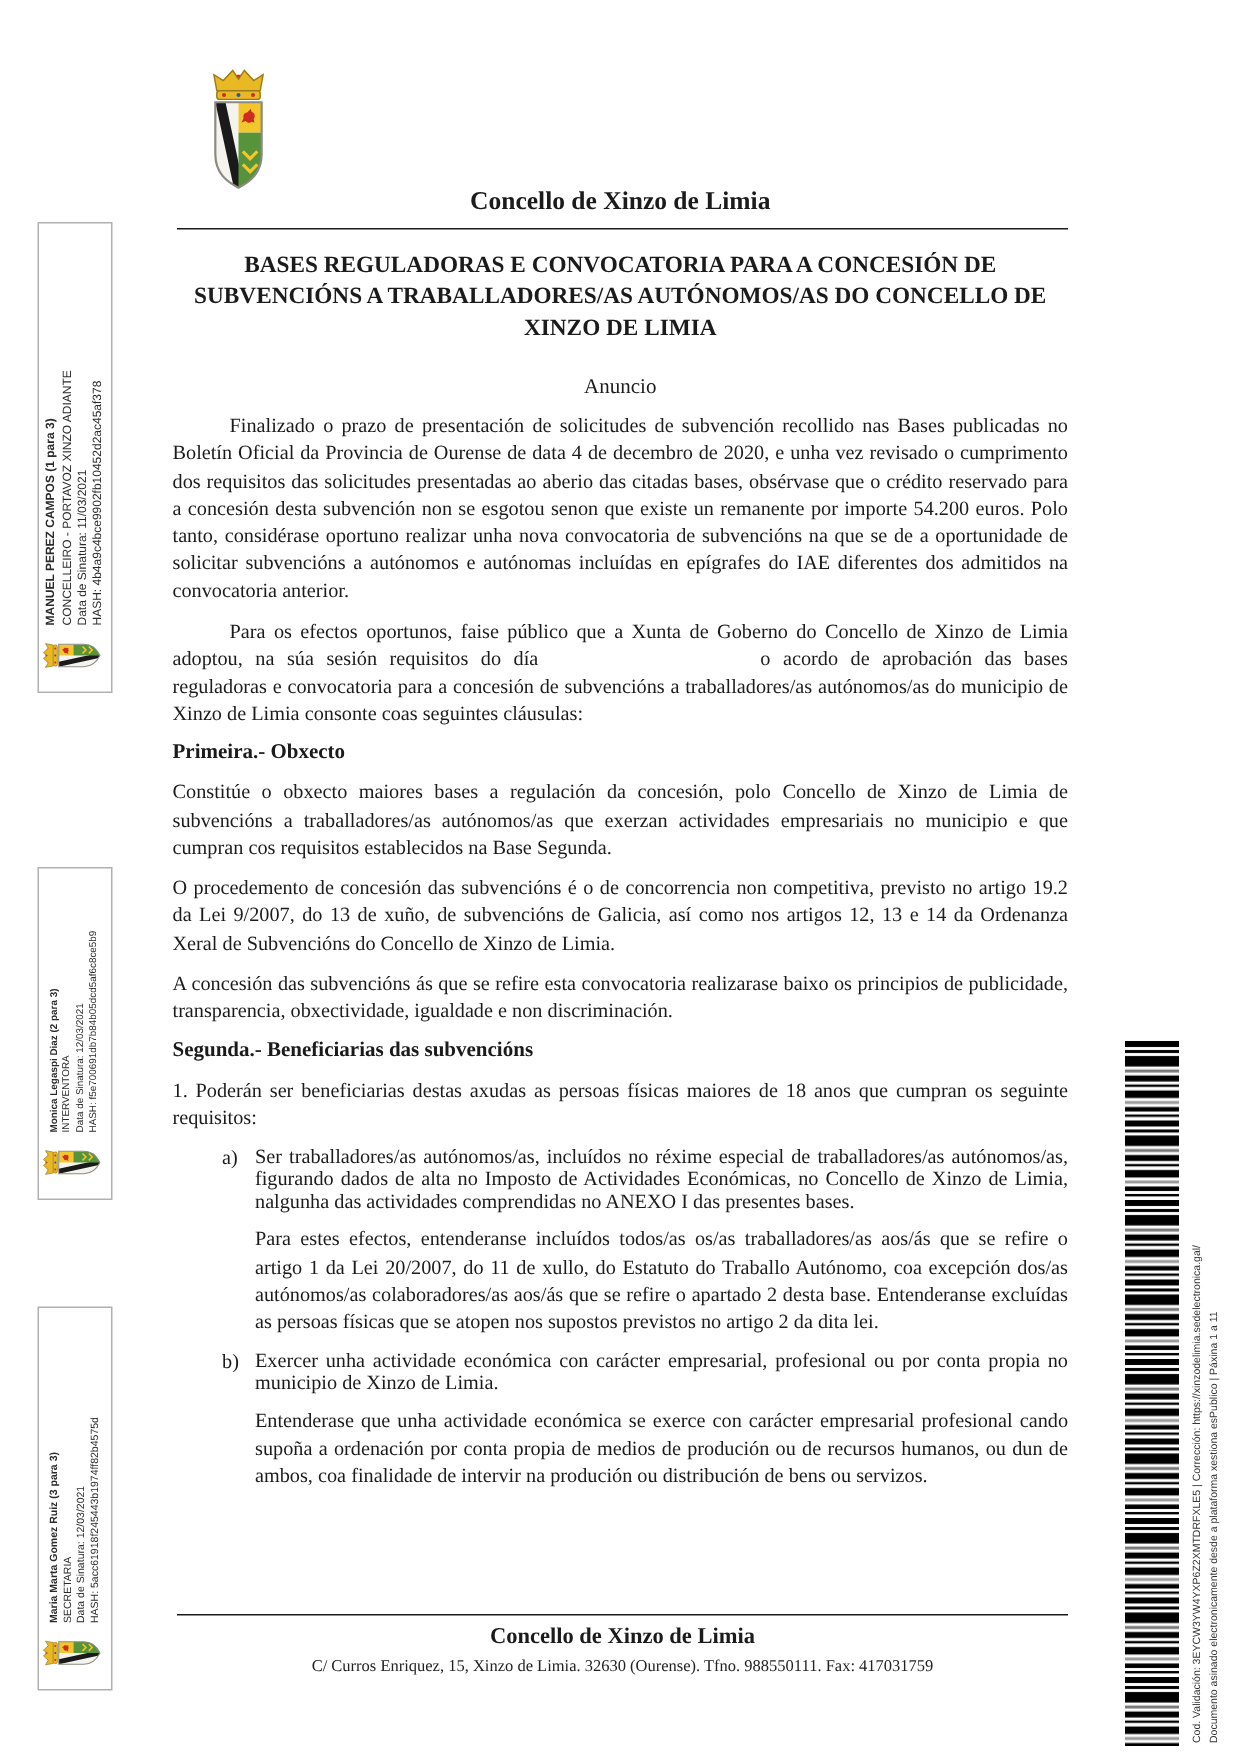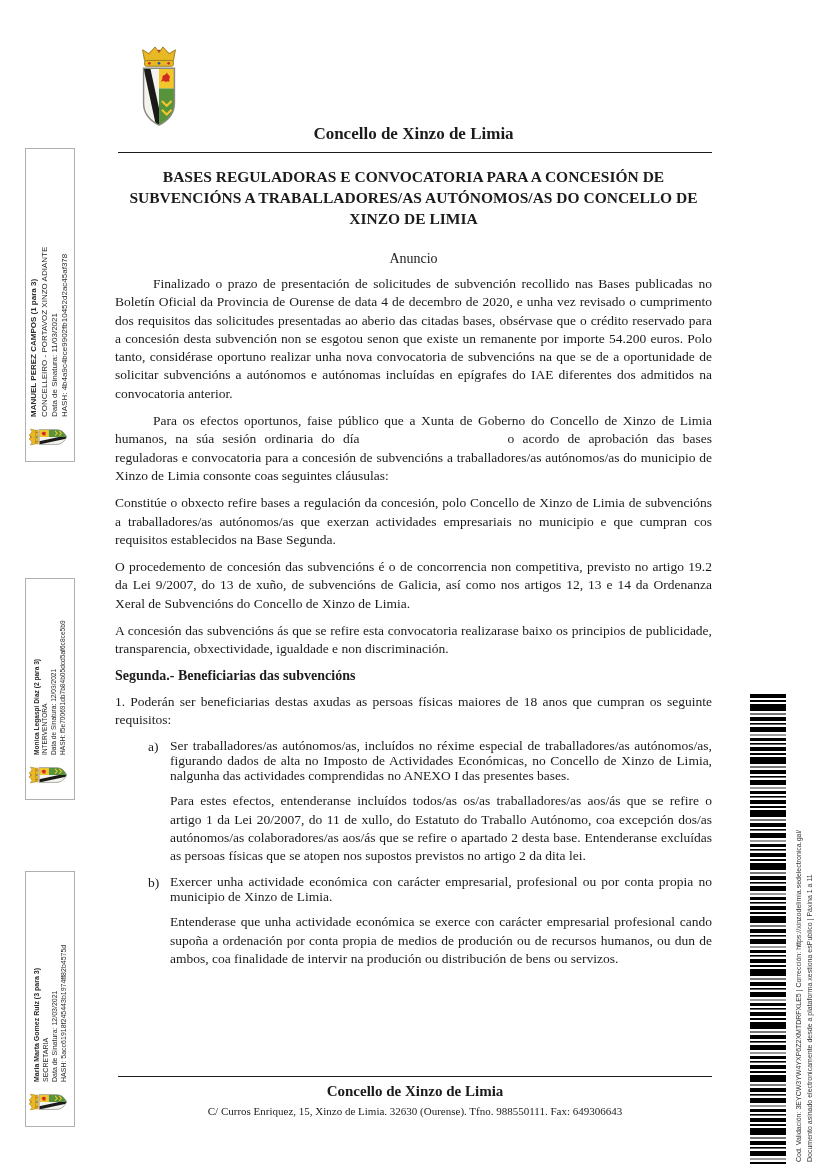--- a/index.html
+++ b/index.html
@@ -102,23 +102,24 @@
 </div>
 <div class="header-title">Concello de Xinzo de Limia</div>
 <div class="header-rule"></div>
 
 <div class="content">
   <div class="doc-heading">BASES REGULADORAS E CONVOCATORIA PARA A CONCESIÓN DE SUBVENCIÓNS A TRABALLADORES/AS AUTÓNOMOS/AS DO CONCELLO DE XINZO DE LIMIA</div>
   <div class="announce">Anuncio</div>
 
   <p class="indent">Finalizado o prazo de presentación de solicitudes de subvención recollido nas Bases publicadas no Boletín Oficial da Provincia de Ourense de data 4 de decembro de 2020,  e unha vez revisado o cumprimento dos requisitos das solicitudes presentadas ao aberio das citadas bases, obsérvase que o crédito reservado para a concesión desta subvención non se esgotou senon que existe un remanente por importe 54.200 euros. Polo tanto, considérase oportuno realizar unha nova convocatoria de subvencións na que se de a oportunidade de solicitar subvencións a autónomos e autónomas incluídas en epígrafes do IAE diferentes dos admitidos na convocatoria anterior.</p>
 
-  <p class="indent"><span>Para os efectos oportunos, faise público que a Xunta de Goberno do Concello de Xinzo de Limia humanos, na súa sesión ordinaria do día</span><span class="gap"></span><span>o acordo de aprobación das bases reguladoras e convocatoria para a concesión de subvencións a traballadores/as autónomos/as do municipio de Xinzo de Limia consonte coas seguintes cláusulas:</span></p>
-
-  <p>Constitúe o obxecto refire bases a regulación da concesión, polo Concello de Xinzo de Limia de subvencións a traballadores/as autónomos/as que exerzan actividades empresariais no municipio e que cumpran cos requisitos establecidos na Base Segunda.</p>
+  <p class="indent"><span>Para os efectos oportunos, faise público que a Xunta de Goberno do Concello de Xinzo de Limia adoptou, na súa sesión requisitos do día</span><span class="gap"></span><span>o acordo de aprobación das bases reguladoras e convocatoria para a concesión de subvencións a traballadores/as autónomos/as do municipio de Xinzo de Limia consonte coas seguintes cláusulas:</span></p>
+
+  <div class="sec-title">Primeira.- Obxecto</div>
+  <p>Constitúe o obxecto maiores bases a regulación da concesión, polo Concello de Xinzo de Limia de subvencións a traballadores/as autónomos/as que exerzan actividades empresariais no municipio e que cumpran cos requisitos establecidos na Base Segunda.</p>
   <p>O procedemento de concesión das subvencións é o de concorrencia non competitiva, previsto no artigo 19.2 da Lei 9/2007, do 13 de xuño, de subvencións de Galicia, así como nos artigos 12, 13 e 14 da Ordenanza Xeral de Subvencións do Concello de Xinzo de Limia.</p>
   <p>A concesión das subvencións ás que se refire esta convocatoria realizarase  baixo os principios de publicidade, transparencia, obxectividade, igualdade e non discriminación.</p>
 
   <div class="sec-title">Segunda.- Beneficiarias das subvencións</div>
   <p>1. Poderán ser beneficiarias destas axudas as persoas físicas maiores de 18 anos que cumpran os seguinte requisitos:</p>
 
   <div class="list-item">
     <span class="marker">a)</span>
     <span class="li-text">Ser traballadores/as autónomos/as, incluídos no réxime especial de traballadores/as autónomos/as, figurando dados de alta no Imposto de Actividades Económicas, no Concello de Xinzo de Limia, nalgunha das actividades comprendidas no ANEXO I das presentes bases.</span>
   </div>
@@ -126,21 +127,21 @@
 
   <div class="list-item">
     <span class="marker">b)</span>
     <span class="li-text">Exercer unha actividade económica con carácter empresarial, profesional ou por conta propia no municipio de Xinzo de Limia.</span>
   </div>
   <p class="li-extra">Entenderase que unha actividade económica se exerce con carácter empresarial profesional  cando supoña a ordenación por conta propia de medios de produción ou de recursos humanos, ou dun de ambos, coa finalidade de intervir na produción ou distribución de bens ou servizos.</p>
 </div>
 
 <div class="footer">
   <div class="footer-title">Concello de Xinzo de Limia</div>
-  <div class="footer-address">C/ Curros Enriquez, 15, Xinzo de Limia. 32630 (Ourense). Tfno. 988550111. Fax: 649306643</div>
+  <div class="footer-address">C/ Curros Enriquez, 15, Xinzo de Limia. 32630 (Ourense). Tfno. 988550111. Fax: 417031759</div>
 </div>
 
 <div class="sig-box" id="sig1">
   <div class="sig-inner">
     <span><svg width="28" height="40" viewBox="0 0 60 86">
           <use href="#coa"></use>
         </svg></span>
     <span class="sig-text">
       <span class="sig-name">MANUEL PEREZ CAMPOS (1 para 3)</span>
       <span>CONCELLEIRO - PORTAVOZ XINZO ADIANTE</span>

